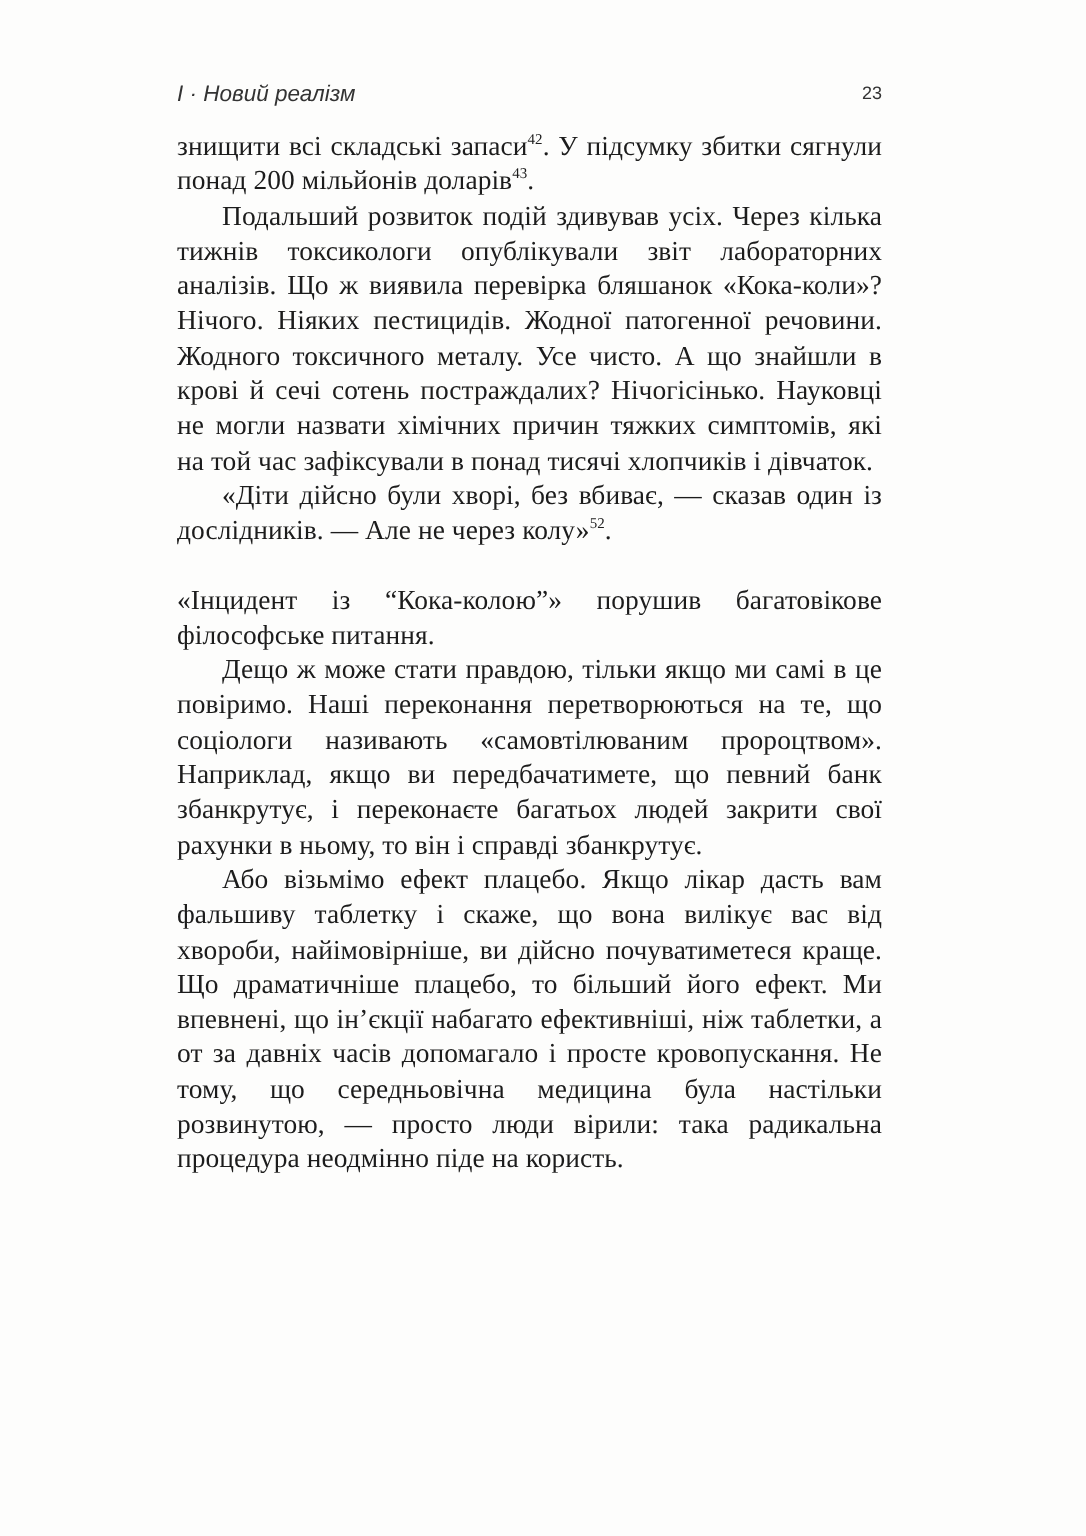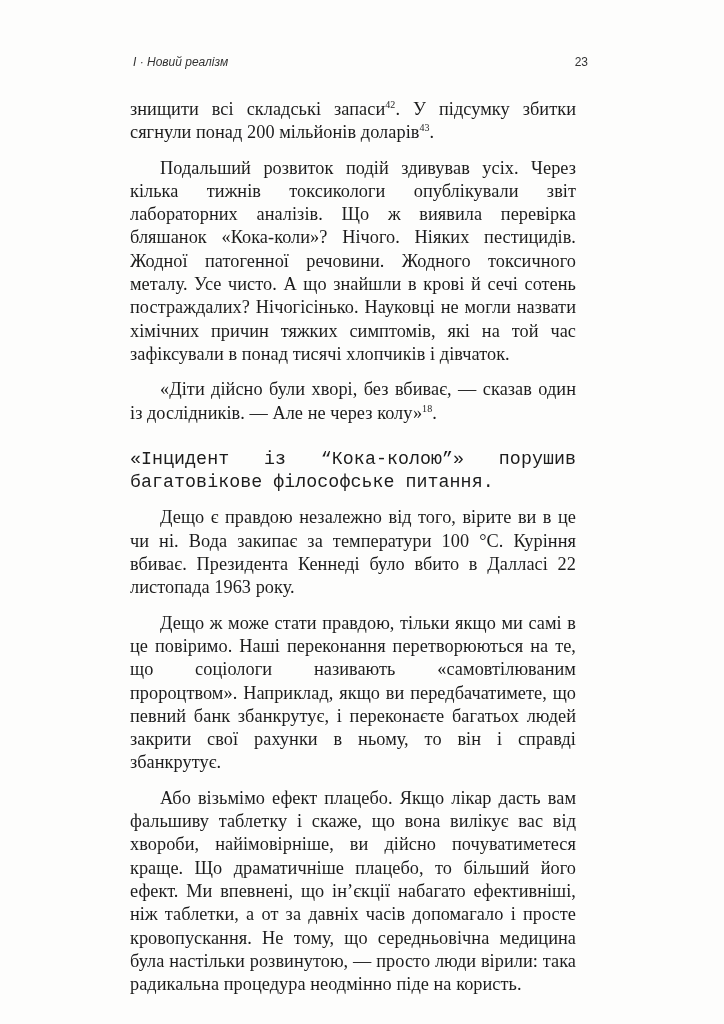--- a/index.html
+++ b/index.html
@@ -6,42 +6,41 @@
   body {
     width:724px; height:1024px; background:#fdfdfc; position:relative; overflow:hidden;
     color:#1c1c1c;
     font-family:"DejaVu Serif", "Liberation Serif", serif;
   }
   .header {
     position:absolute; top:50px; left:118px; width:470px; height:24px;
     display:flex; justify-content:space-between; align-items:center;
     font-family:"Liberation Sans", "DejaVu Sans", sans-serif; color:#333;
   }
-  .running-title { font-style:italic; font-size:12px;margin-left:15px; }
+  .running-title { font-style:italic; font-size:15px; }
   .page-number { font-size:12px; }
   .body {
     position:absolute; top:86px; left:118px; width:470px;
     font-family:"Liberation Serif", "DejaVu Serif", serif;
     font-size:18.3px; line-height:23.3px; text-align:justify;
     letter-spacing:0.05px;
   }
-  .body p { margin:12px; }
+  .body p { margin:0; }
   .body p.indent { text-indent:30px; }
-  .body p.gap { margin-top:23px;font-family:Liberation Mono, monospace; }
+  .body p.gap { margin-top:23px; }
   sup { font-size:10px; line-height:0; vertical-align:super; }
 </style>
 </head>
 <body>
 
 <div class="header">
   <span class="running-title">I · Новий реалізм</span>
   <span class="page-number">23</span>
 </div>
 
 <div class="body">
   <p><span>знищити всі складські запаси</span><sup>42</sup><span>. У підсумку збитки сягнули понад 200 мільйонів доларів</span><sup>43</sup><span>.</span></p>
   <p class="indent"><span>Подальший розвиток подій здивував усіх. Через кілька тижнів токсикологи опублікували звіт лабораторних аналізів. Що ж виявила перевірка бляшанок «Кока-коли»? Нічого. Ніяких пестицидів. Жодної патогенної речовини. Жодного токсичного металу. Усе чисто. А що знайшли в крові й сечі сотень постраждалих? Нічогісінько. Науковці не могли назвати хімічних причин тяжких симптомів, які на той час зафіксували в понад тисячі хлопчиків і дівчаток.</span></p>
-  <p class="indent"><span>«Діти дійсно були хворі, без вбиває, — сказав один із дослідників. — Але не через колу»</span><sup>18</sup><span>.</span></p>
+  <p class="indent"><span>«Діти дійсно були хворі, без вбиває, — сказав один із дослідників. — Але не через колу»</span><sup>52</sup><span>.</span></p>
   <p class="gap"><span>«Інцидент із “Кока-колою”» порушив багатовікове філософське питання.</span></p>
-  <p class="indent"><span>Дещо є правдою незалежно від того, вірите ви в це чи ні. Вода закипає за температури 100 °C. Куріння вбиває. Президента Кеннеді було вбито в Далласі 22 листопада 1963 року.</span></p>
   <p class="indent"><span>Дещо ж може стати правдою, тільки якщо ми самі в це повіримо. Наші переконання перетворюються на те, що соціологи називають «самовтілюваним пророцтвом». Наприклад, якщо ви передбачатимете, що певний банк збанкрутує, і переконаєте багатьох людей закрити свої рахунки в ньому, то він і справді збанкрутує.</span></p>
   <p class="indent"><span>Або візьмімо ефект плацебо. Якщо лікар дасть вам фальшиву таблетку і скаже, що вона вилікує вас від хвороби, найімовірніше, ви дійсно почуватиметеся краще. Що драматичніше плацебо, то більший його ефект. Ми впевнені, що ін’єкції набагато ефективніші, ніж таблетки, а от за давніх часів допомагало і просте кровопускання. Не тому, що середньовічна медицина була настільки розвинутою, — просто люди вірили: така радикальна процедура неодмінно піде на користь.</span></p>
 </div>
 
 </body></html>

